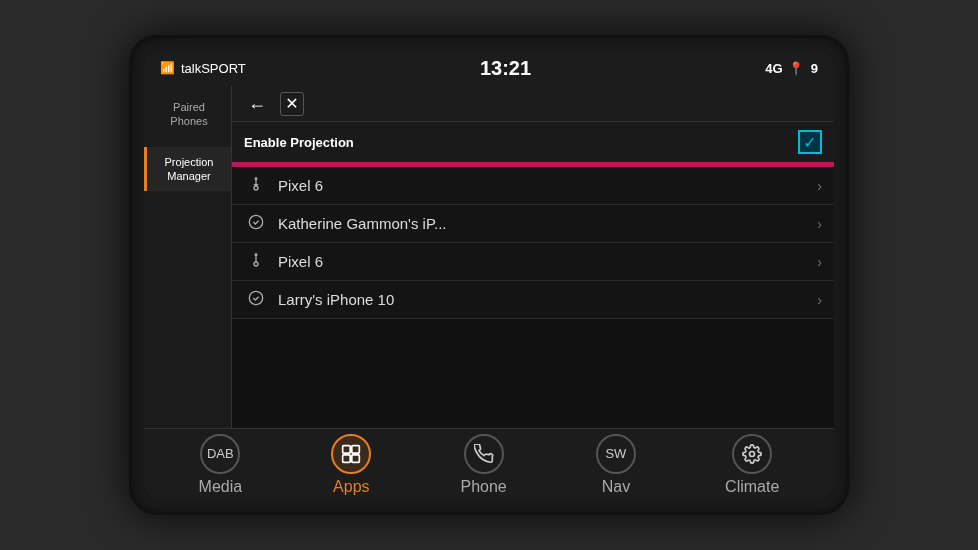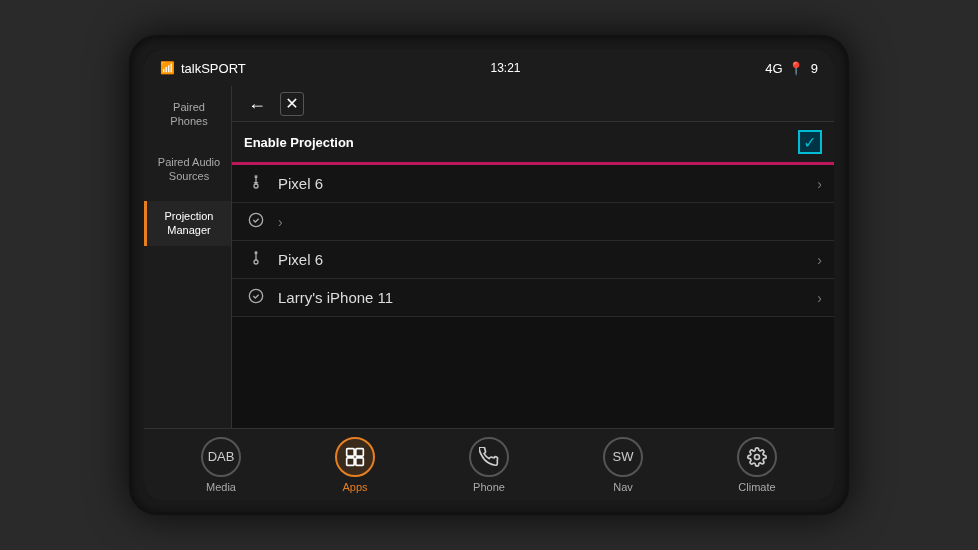--- a/index.html
+++ b/index.html
@@ -53,30 +53,31 @@
       font-size: 13px;
     }
 
     .signal-icon {
       font-size: 12px;
       color: #fff;
     }
 
     .status-center {
       color: #fff;
-      font-size: 12px;
-      font-weight: normal;
+      font-size: 20px;
+      font-weight: bold;
     }
 
     .status-right {
       display: flex;
       align-items: center;
       gap: 6px;
       color: #fff;
       font-size: 13px;
+      font-weight: bold;
     }
 
     
     .main-content {
       flex: 1;
       display: flex;
       overflow: hidden;
     }
 
     
@@ -163,21 +164,21 @@
     .list-section {
       flex: 1;
       overflow: hidden;
     }
 
     .enable-projection-row {
       display: flex;
       align-items: center;
       justify-content: space-between;
       padding: 8px 12px;
-      border-bottom: 3px solid #be185d;
+      border-bottom: 5px solid #be185d;
       background: #1a1a1a;
     }
 
     .enable-label {
       color: #fff;
       font-size: 13px;
       font-weight: bold;
     }
 
     .checkbox-checked {
@@ -263,21 +264,21 @@
       background: rgba(230,126,34,0.15);
     }
 
     .nav-circle.orange-fill {
       background: #e67e22;
       border-color: #e67e22;
       color: #fff;
     }
 
     .nav-label {
-      font-size: 11px;
+      font-size: 16px;
       color: #aaa;
     }
 
     .nav-item.active-nav .nav-label {
       color: #e67e22;
     }
 
   </style>
 </head>
 <body>
@@ -297,25 +298,20 @@
         <span>9</span>
       </div>
     </div>
 
     <div class="main-content">
 
       <div class="sidebar">
         <div class="sidebar-item">
           <span>Paired
 Phones</span>
-        </div>
-        <div class="sidebar-item">
-          <span>Paired
-Audio
-Sources</span>
         </div>
         <div class="sidebar-item active">
           <span>Projection
 Manager</span>
         </div>
       </div>
 
       <div class="content-panel">
 
         <div class="content-header">
@@ -343,20 +339,21 @@
             <span class="chevron">›</span>
           </div>
 
           <div class="device-row">
             <div class="device-icon">
               <svg width="16" height="16" viewBox="0 0 24 24" fill="none">
                 <circle cx="12" cy="12" r="10" stroke="#aaa" stroke-width="2"></circle>
                 <path d="M8 12l3 3 5-5" stroke="#aaa" stroke-width="2" fill="none"></path>
               </svg>
             </div>
+            <span class="device-name">Katherine Gammon's iP...</span>
             <span class="chevron">›</span>
           </div>
 
           <div class="device-row">
             <div class="device-icon">
               <svg width="16" height="16" viewBox="0 0 24 24" fill="#aaa">
                 <rect x="10" y="2" width="4" height="4" fill="#aaa"></rect>
                 <line x1="12" y1="6" x2="12" y2="16" stroke="#aaa" stroke-width="2"></line>
                 <circle cx="12" cy="18" r="3" fill="none" stroke="#aaa" stroke-width="2"></circle>
               </svg>
@@ -365,21 +362,21 @@
             <span class="chevron">›</span>
           </div>
 
           <div class="device-row">
             <div class="device-icon">
               <svg width="16" height="16" viewBox="0 0 24 24" fill="none">
                 <circle cx="12" cy="12" r="10" stroke="#aaa" stroke-width="2"></circle>
                 <path d="M8 12l3 3 5-5" stroke="#aaa" stroke-width="2" fill="none"></path>
               </svg>
             </div>
-            <span class="device-name">Larry's iPhone 11</span>
+            <span class="device-name">Larry's iPhone 10</span>
             <span class="chevron">›</span>
           </div>
 
         </div>
       </div>
     </div>
 
     <div class="bottom-nav">
 
       <div class="nav-item">

